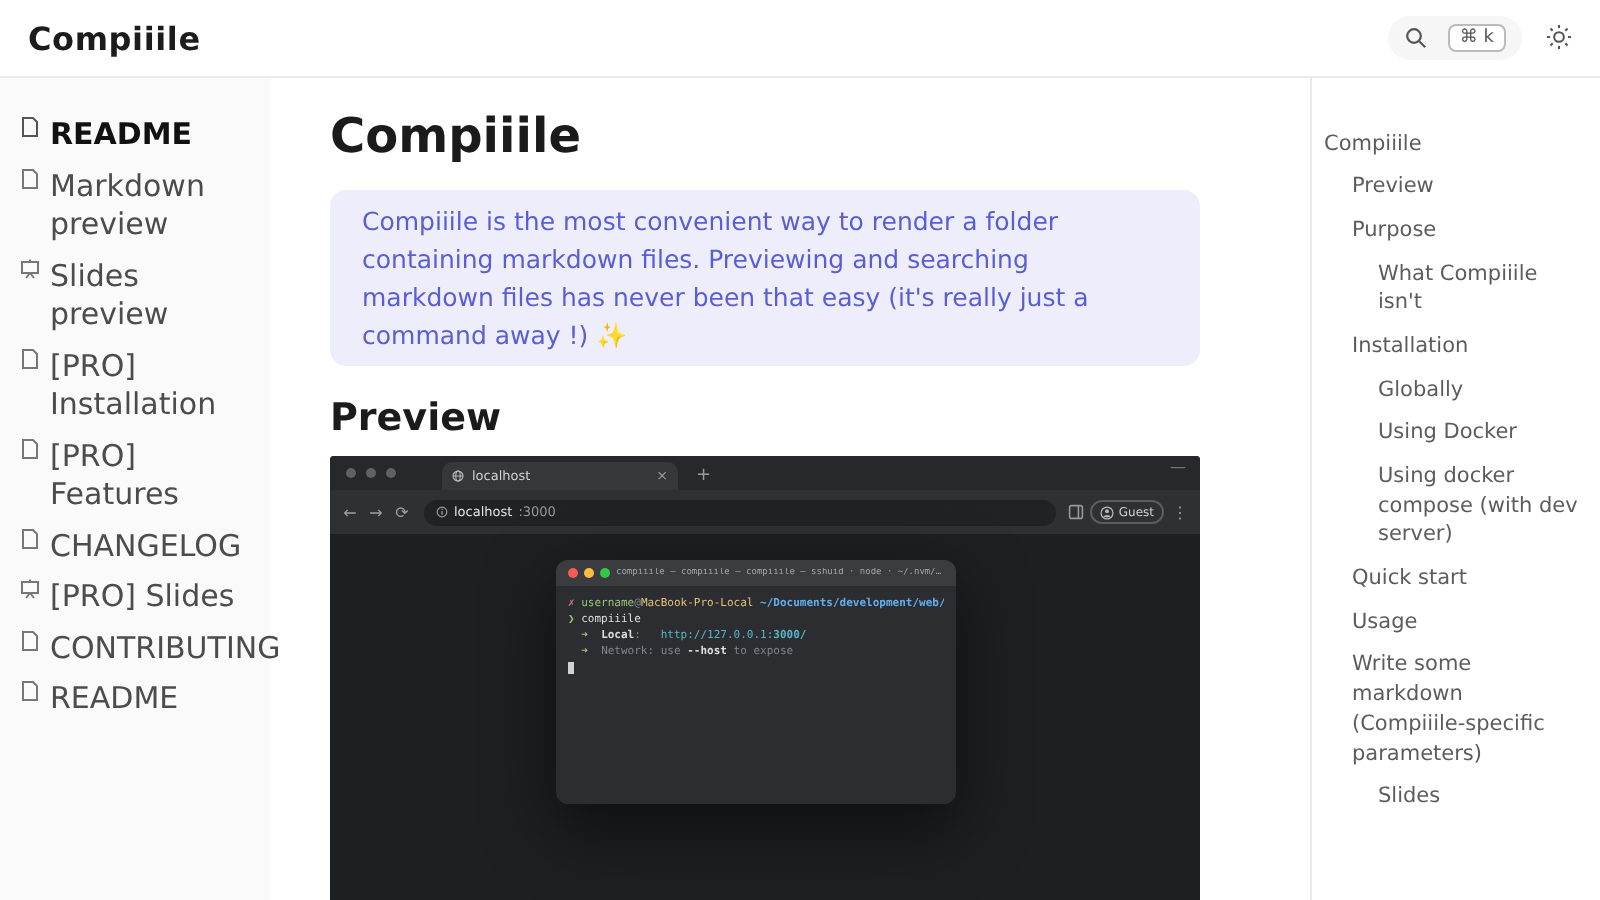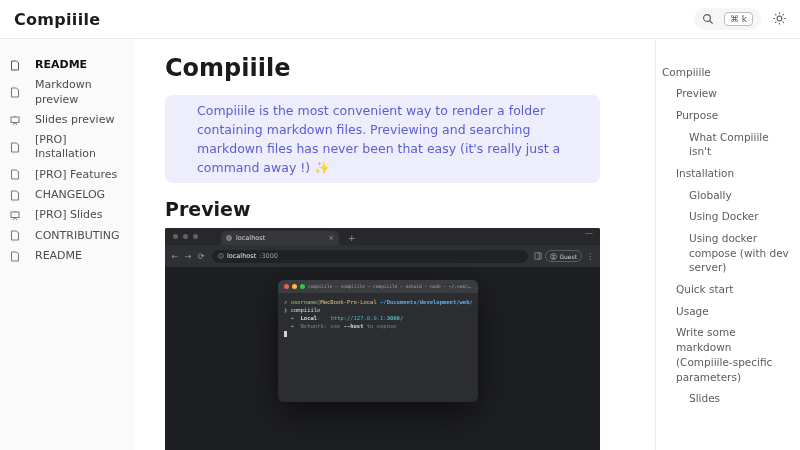--- a/index.html
+++ b/index.html
@@ -16,30 +16,30 @@
     border-radius:14px; padding:4px 8px; cursor:pointer; }
   .kbd { font-size:9px; color:#555; border:1px solid #bbb; border-radius:4px;
     padding:1px 5px; background:#fff; line-height:1.2; }
   .icon-btn { display:flex; align-items:center; cursor:pointer; }
 
   
   .layout { position:absolute; top:39px; left:0; right:0; bottom:0; display:flex; }
 
   
   .sidebar { width:135px; background:#fafafa; padding-top:16px; flex:none; }
-  .side-item { display:flex; align-items:center; gap:15px; padding:3px 10px;
-    font-size:11px; color:#4c4c4c; cursor:pointer; line-height:1.3; }
+  .side-item { display:flex; align-items:flex-start; gap:5px; padding:3px 10px;
+    font-size:15px; color:#4c4c4c; cursor:pointer; line-height:1.3; }
   .side-item.active { font-weight:bold; color:#111; }
   .side-item svg { flex:none; }
 
   
   .content { flex:1; padding:16px 0 0 30px; min-width:0; }
   .page-title { font-size:24px; font-weight:800; margin:0; line-height:26px; color:#1b1b1b; }
   .info-box { margin-top:14px; width:435px; background:#ededfb; border-radius:8px;
-    padding:6px 32px; }
+    padding:6px 16px; }
   .info-box p { margin:0; font-size:12.5px; line-height:19px; color:#5b5ed2; }
   .section-title { font-size:19px; font-weight:800; margin:16px 0 0 0; line-height:21px; color:#1b1b1b; }
 
   
   .screenshot { position:relative; margin-top:8px; width:435px; height:242px;
     background:#1e1f22; overflow:hidden; border-radius:2px 2px 0 0; }
   .tabbar { position:absolute; top:0; left:0; width:100%; height:17px;
     background:#26282b; display:flex; align-items:flex-end; }
   .traffic { position:absolute; left:8px; top:6px; display:flex; gap:5px; }
   .traffic i { width:5px; height:5px; border-radius:50%; background:#5f6164; display:block; }

